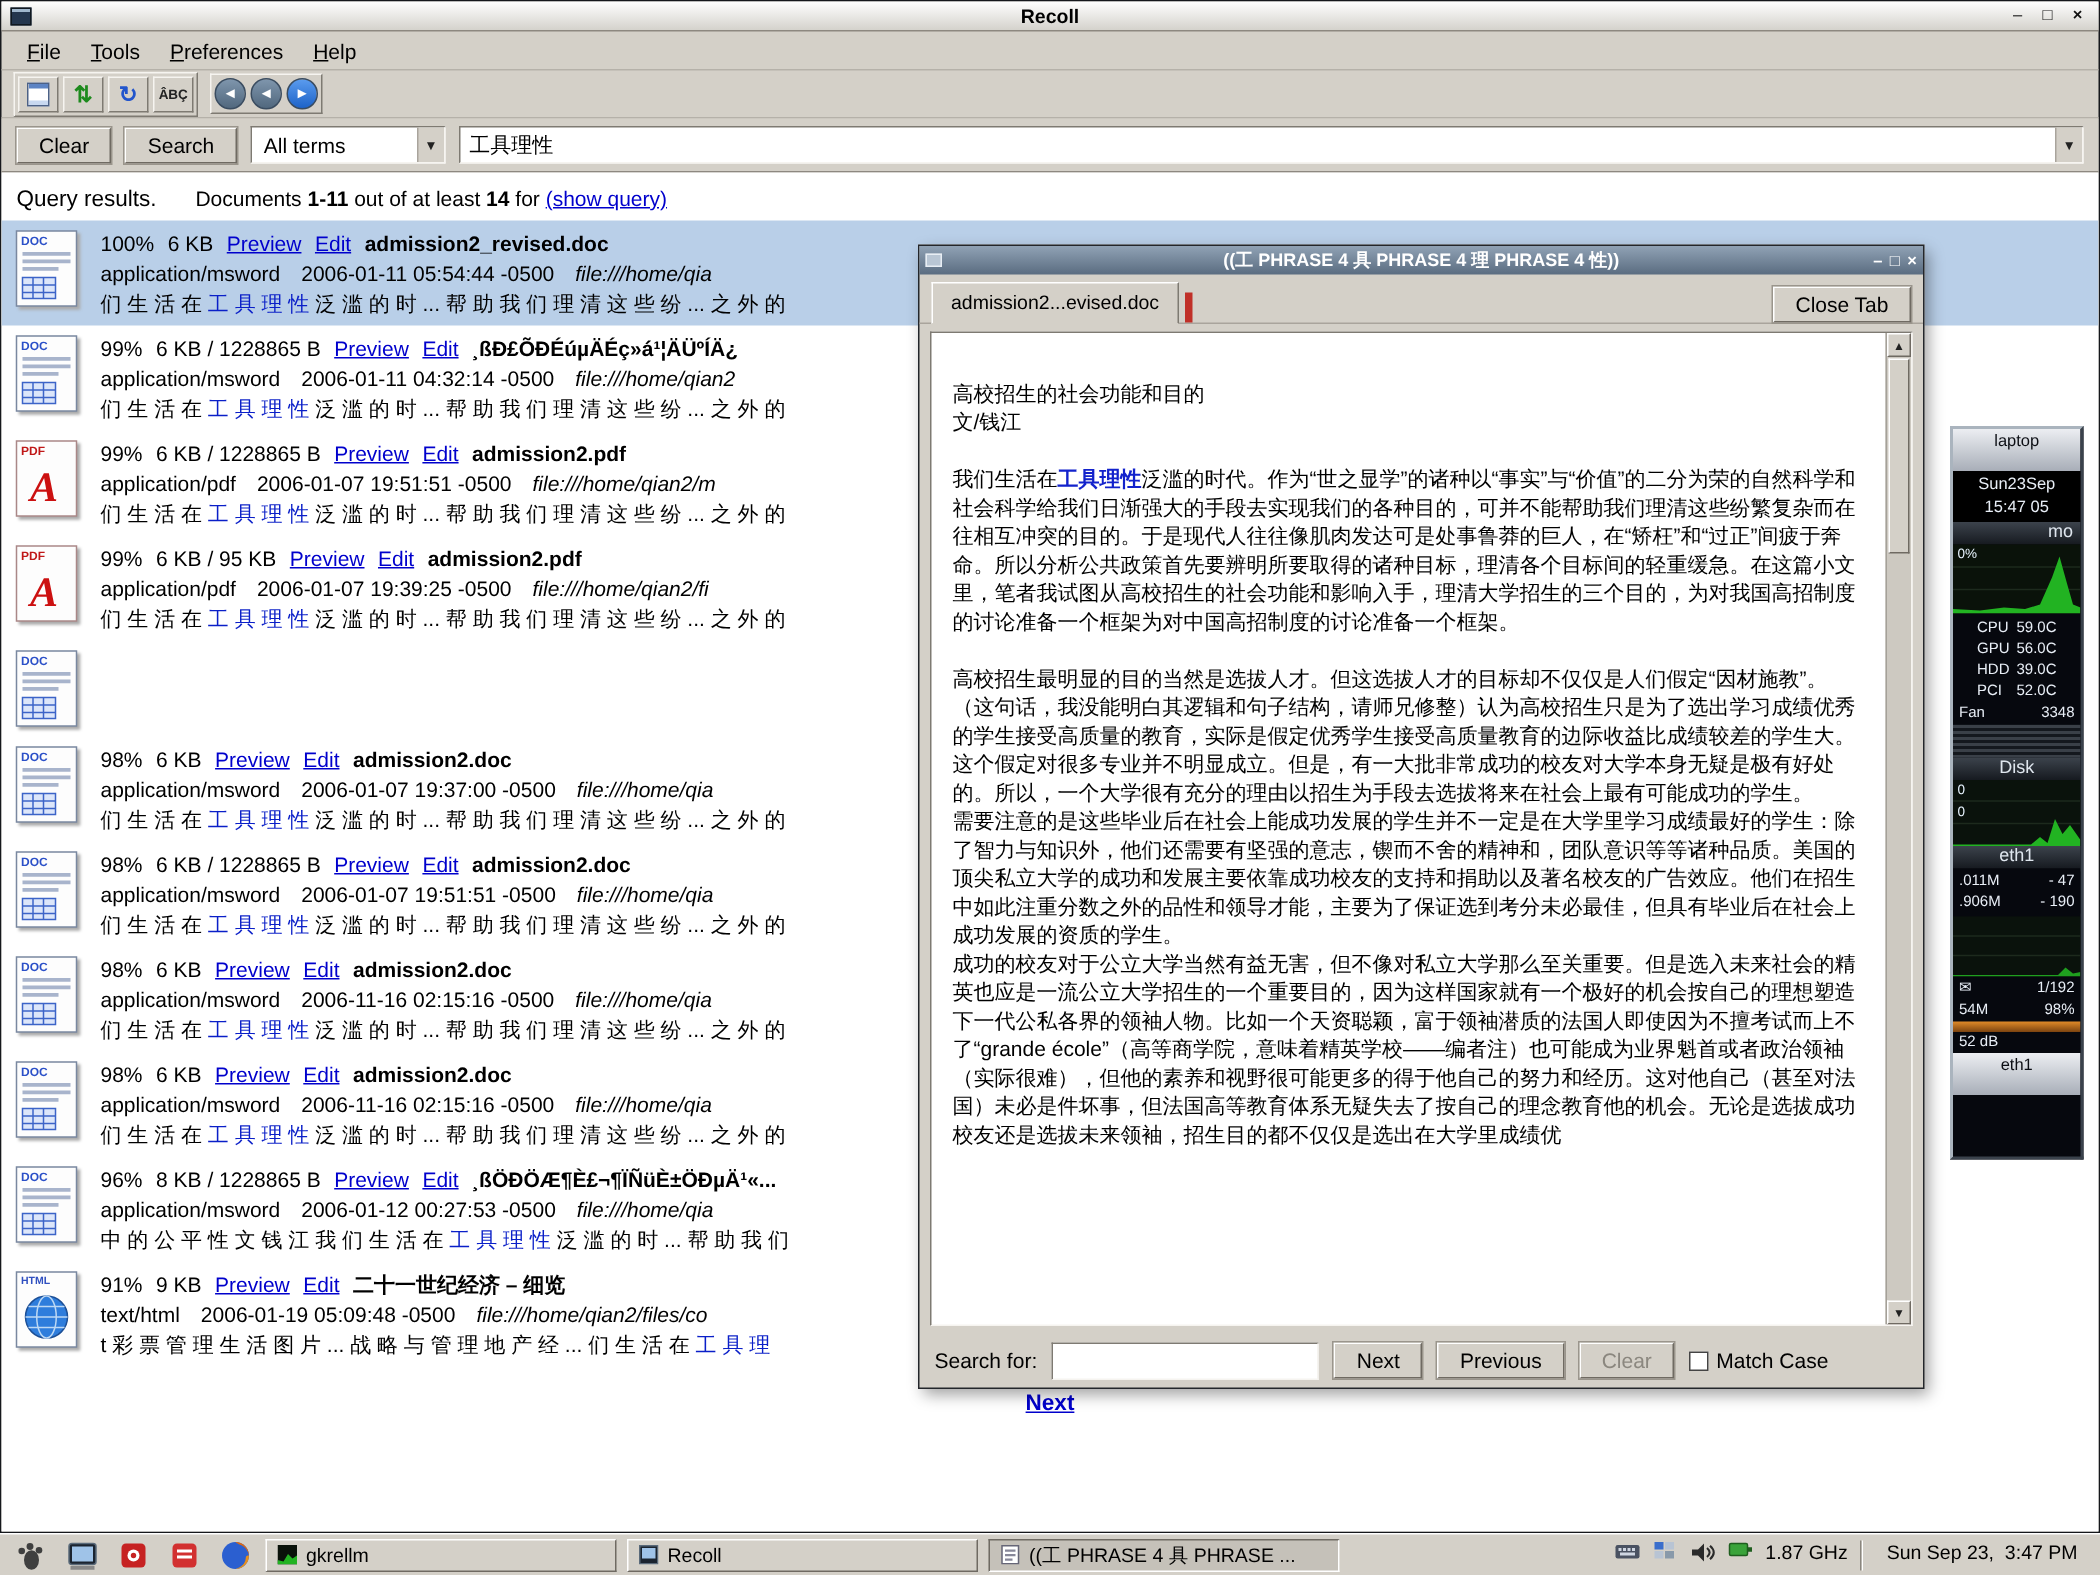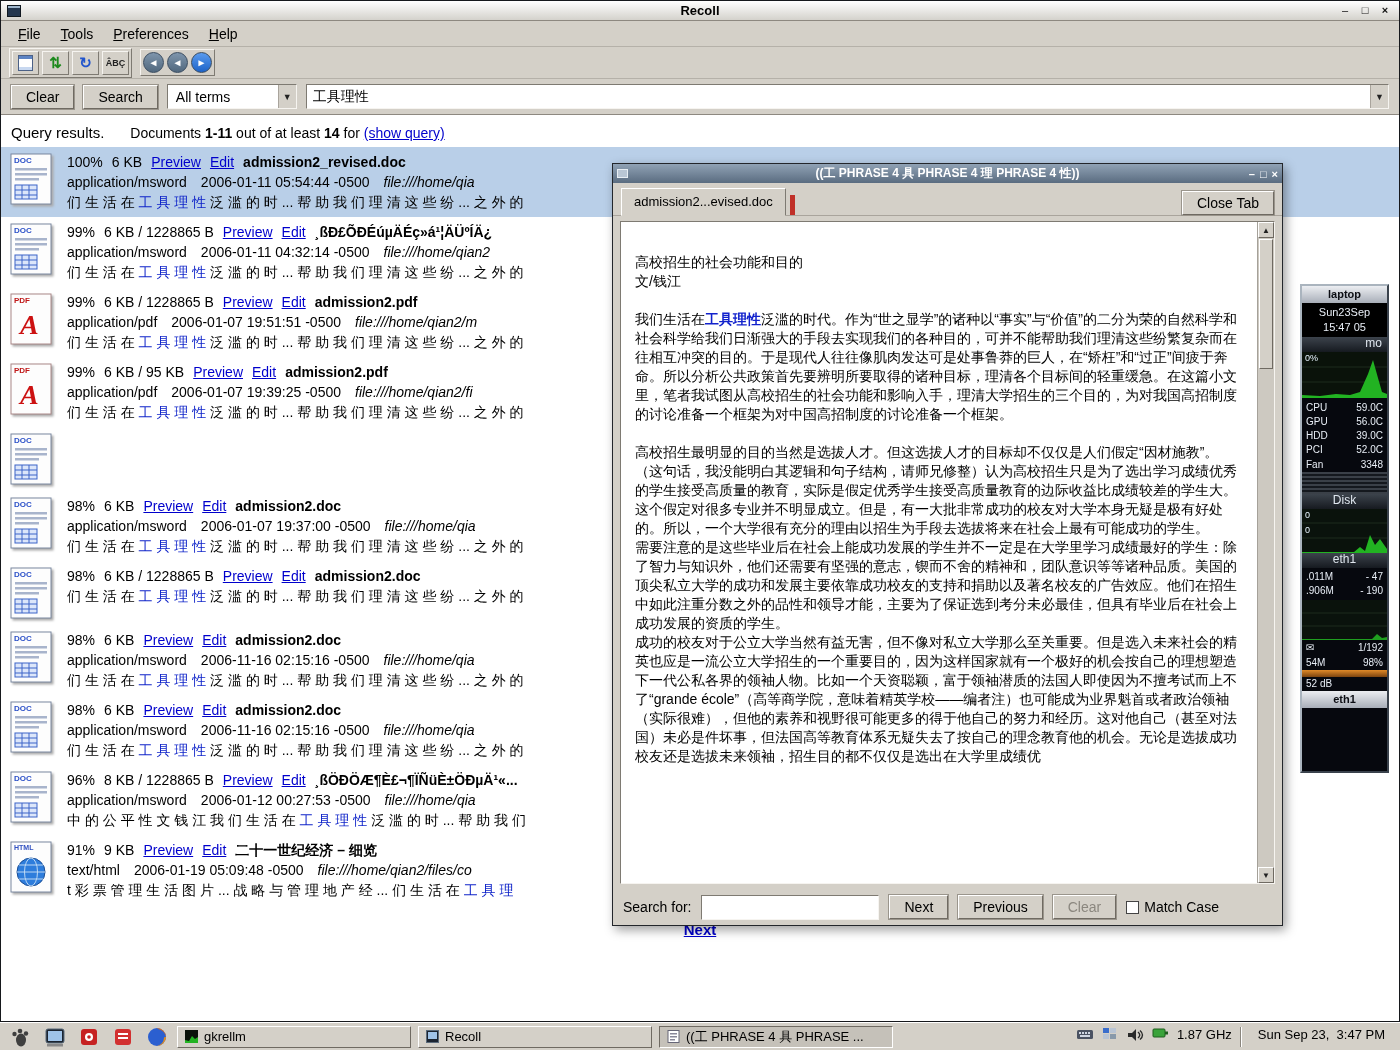--- a/index.html
+++ b/index.html
@@ -75,21 +75,21 @@
 .pv-scroll{width:17px;background:#cdc9c1;border-left:1px solid #a5a199;display:flex;flex-direction:column;flex:none}
 .pv-sb-btn{height:16px;background:#d4d0c8;border:1px solid;border-color:#fff #6f6a62 #6f6a62 #fff;font-size:8px;display:flex;align-items:center;justify-content:center;color:#222;cursor:pointer}
 .pv-thumb{height:130px;background:#d4d0c8;border:1px solid;border-color:#fff #6f6a62 #6f6a62 #fff;margin:1px;cursor:grab}
 .pv-bottombar{height:36px;display:flex;align-items:center;gap:10px;padding:0 10px;font-size:14px;flex:none}
 .pv-find-input{width:178px;height:25px;background:#fff;border:1px solid;border-color:#7e7a72 #f6f4f0 #f6f4f0 #7e7a72;font-size:14px;padding:0 5px;outline:none;font-family:inherit}
 .btn.dis{color:#8b877f}
 .checkbox{width:13px;height:13px;background:#fff;border:1px solid #444;display:inline-block;vertical-align:-2px;margin-right:5px}
 
 
 .gk{position:absolute;left:1300px;top:284px;width:89px;height:489px;background:#06080e;border:2px solid;border-color:#aab4be #3a424c #3a424c #aab4be;color:#e8eef6;font-size:10px;overflow:hidden;z-index:6}
-.gk-strip{height:17px;background:linear-gradient(#eceef2,#a8aeb8);color:#0c0e14;font-weight:bold;font-size:11px;text-align:center;line-height:16px}
+.gk-strip{height:28px;background:linear-gradient(#eceef2,#a8aeb8);color:#0c0e14;font-weight:normal;font-size:11px;text-align:center;line-height:16px}
 .gk-dark-strip{height:15px;background:linear-gradient(#3c434c,#161a20);color:#dfe6ee;font-size:12px;text-align:center;line-height:13px}
 .gk-clock{height:34px;background:#000;text-align:center;padding-top:2px;line-height:15px;font-size:11px}
 .gk-row{display:flex;justify-content:space-between;padding:0 4px;line-height:14px;background:#06080e}
 .gk-chart{position:relative;background:#0a120c}
 .gk-chart svg{display:block}
 .gk-ov{position:absolute;font-size:9px;color:#e8f4ff}
 .gk-krell{height:22px;background:repeating-linear-gradient(#3a4048 0 2px,#14181e 2px 4px)}
 .gk-krell.thin{height:7px;background:linear-gradient(#e08a28,#7c4410)}
 .gk-mail{display:flex;justify-content:space-between;padding:0 4px;line-height:16px;background:#06080e}
 
@@ -324,20 +324,23 @@
                   <line x1="6" y1="43" x2="28" y2="43"></line>
     <line x1="13" y1="33" x2="13" y2="47"></line>
                   <line x1="20" y1="33" x2="20" y2="47"></line>
   </g>
 </svg>
 </span>
     <span class="row-text">
       <span class="l1">
         <span>98%</span><span>6 KB / 1228865 B</span><a class="link">Preview</a><a class="link">Edit</a><span class="fname">admission2.doc</span>
       </span>
+      <span class="l2">
+        <span>application/msword</span><span>2006-01-07 19:51:51 -0500</span><span class="url">file:///home/qia</span>
+      </span>
       <span class="l3"><span>们 生 活 在 </span><span class="hl">工 具 理 性</span><span> 泛 滥 的 时 ... 帮 助 我 们 理 清 这 些 纷 ... 之 外 的</span></span>
     </span>
   </div>
           <div class="row">
     <span class="row-icon">
 <svg viewBox="0 0 44 54" xmlns="http://www.w3.org/2000/svg">
   <rect x="2" y="2" width="40" height="50" fill="#fdfdfd" stroke="#7a88a0"></rect>
   <text x="5" y="11" font-size="8" fill="#2b50c8" font-weight="bold" font-family="sans-serif">DOC</text>
   <rect x="6" y="16" width="32" height="2.5" fill="#a8b4cc"></rect>
   <rect x="6" y="21" width="32" height="2.5" fill="#a8b4cc"></rect>
@@ -496,21 +499,21 @@
     <div class="gk-dark-strip" style="text-align:right;padding-right:5px">mo</div>
     <div class="gk-chart" style="height:46px">
       <svg width="85" height="46" viewBox="0 0 85 46" preserveAspectRatio="none">
         <rect width="85" height="46" fill="#0a120a"></rect>
         <line x1="0" y1="15" x2="85" y2="15" stroke="#1d2a1d" stroke-width="1"></line>
         <line x1="0" y1="30" x2="85" y2="30" stroke="#1d2a1d" stroke-width="1"></line>
         <polygon points="0,46 0,43 18,44 34,42 48,43 58,40 66,22 71,8 76,26 80,40 85,42 85,46" fill="#22b322"></polygon>
       </svg>
       <span class="gk-ov" style="left:3px;top:1px">0%</span>
     </div>
-    <div style="padding:3px 0 1px;background:#06080e">
+    <div style="padding:3px 12px 1px;background:#06080e">
         <div class="gk-row">
           <span>CPU</span>
           <span>59.0C</span>
         </div>
         <div class="gk-row">
           <span>GPU</span>
           <span>56.0C</span>
         </div>
         <div class="gk-row">
           <span>HDD</span>

